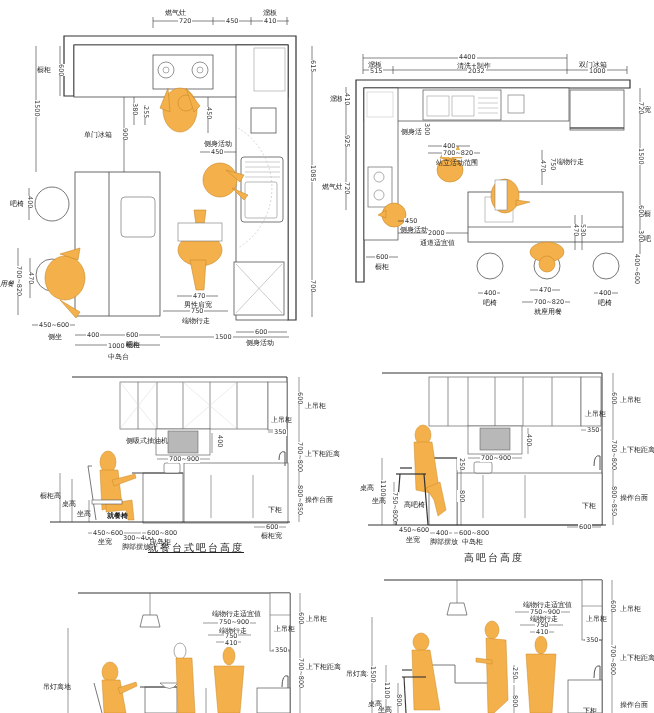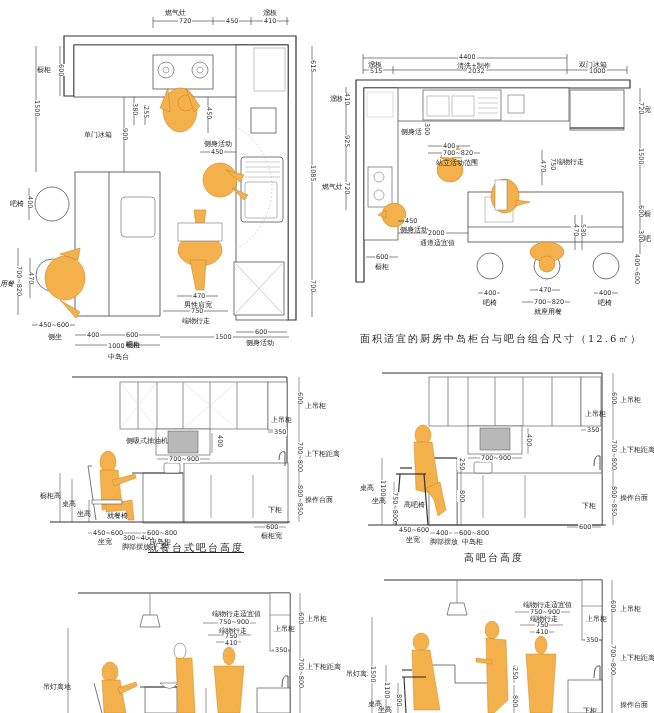--- a/index.html
+++ b/index.html
@@ -237,21 +237,20 @@
 
   <span class="dim vt" style="left:306px;top:62px;">720</span>
   <span class="lbl" style="left:314px;top:66px;">宽</span>
   <span class="dim vt" style="left:306px;top:108px;">1500</span>
   <span class="dim vt" style="left:306px;top:165px;">600</span>
   <span class="lbl" style="left:314px;top:170px;">橱</span>
   <span class="dim vt" style="left:306px;top:190px;">300</span>
   <span class="lbl" style="left:314px;top:195px;">吧</span>
   <span class="dim vt" style="left:302px;top:214px;">400~600</span>
 
-  <span class="caption" style="left:30px;top:292px;">面积适宜的厨房中岛柜台与吧台组合尺寸（12.6㎡）</span>
 </div>
 
 <div class="panel" style="left:40px;top:370px;width:290px;height:200px;">
   <svg width="290" height="200">
     <line x1="32" y1="7" x2="247" y2="7" stroke="#333" stroke-width="1"></line>
     <line x1="247" y1="7" x2="247" y2="152" stroke="#333" stroke-width="1"></line>
     <g fill="#fff" stroke="#666" stroke-width="0.7">
       <rect x="80" y="12" width="148" height="47"></rect>
       <line x1="98" y1="12" x2="98" y2="59"></line>
         <line x1="117" y1="12" x2="117" y2="59"></line>
@@ -304,21 +303,21 @@
   <span class="dim vt" style="left:255px;top:72px;">700~800</span>
   <span class="lbl" style="left:265px;top:80px;">上下柜距离</span>
   <span class="dim vt" style="left:255px;top:115px;">800~850</span>
   <span class="lbl" style="left:265px;top:126px;">操作台面</span>
   <span class="lbl" style="left:228px;top:136px;">下柜</span>
   <span class="dim" style="left:225px;top:154px;">600</span>
   <span class="lbl" style="left:221px;top:162px;">橱柜宽</span>
   <span class="lbl" style="left:0px;top:122px;">橱柜高</span>
   <span class="lbl" style="left:22px;top:130px;">桌高</span>
   <span class="lbl" style="left:37px;top:140px;">坐高</span>
-  <span class="lbl" style="left:67px;top:142px;">就餐椅</span>
+  <span class="lbl" style="left:67px;top:142px;font-weight:bold;">就餐椅</span>
   <span class="dim" style="left:52px;top:160px;">450~600</span>
   <span class="lbl" style="left:58px;top:168px;">坐宽</span>
   <span class="dim" style="left:82px;top:165px;">300~400</span>
   <span class="lbl" style="left:82px;top:173px;">脚部摆放</span>
   <span class="dim" style="left:106px;top:160px;">600~800</span>
   <span class="lbl" style="left:110px;top:168px;">中岛柜</span>
   <span class="caption" style="left:108px;top:171px;text-decoration:underline;">就餐台式吧台高度</span>
 </div>
 
 <div class="panel" style="left:360px;top:370px;width:294px;height:200px;">

